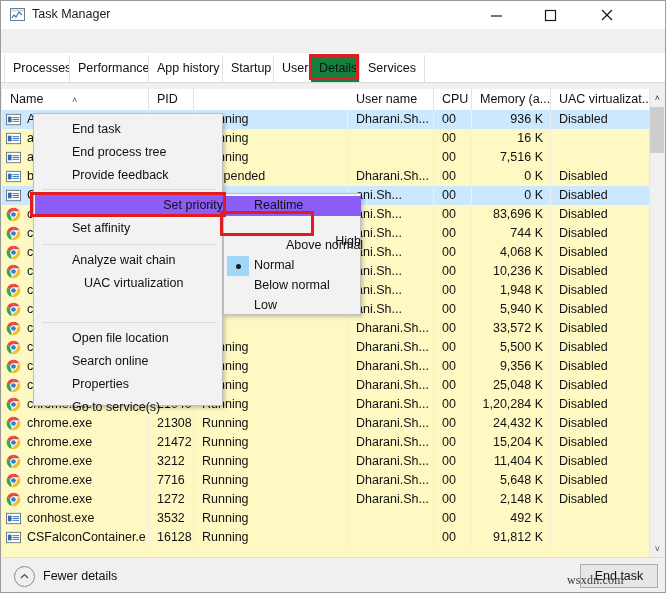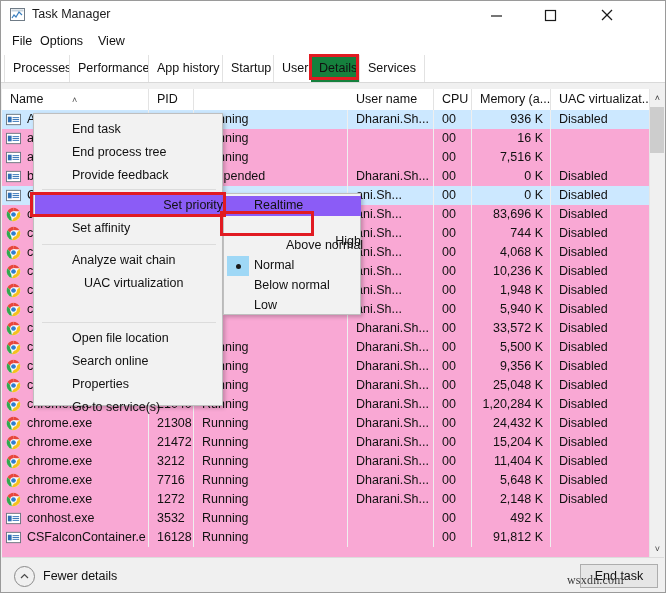--- a/index.html
+++ b/index.html
@@ -88,21 +88,21 @@
   .tab-redbox{
     position:absolute;left:308px;top:53px;width:50px;height:26px;
     border:3px solid #e11b22;
     box-sizing:border-box;
     pointer-events:none;
   }
 
   
   .listwrap{
     position:absolute;left:1px;top:88px;width:662px;height:468px;
-    background:#f9a8d4;
+    background:#fef9c3;
     overflow:hidden;
   }
   .colhead{
     position:absolute;left:0;top:0;width:662px;height:21px;
     background:#ffffff;
     border-bottom:1px solid #d6d6d6;
   }
   .ch{
     position:absolute;top:0;height:21px;line-height:20px;
     font-size:12.5px;color:#111;
@@ -296,25 +296,20 @@
         </svg>
     </div>
     <div class="wbtn" id="btn-close">
       <svg width="14" height="14" viewBox="0 0 14 14">
           <line x1="2" y1="2" x2="12" y2="12" stroke="#1a1a1a" stroke-width="1.2"></line>
           <line x1="12" y1="2" x2="2" y2="12" stroke="#1a1a1a" stroke-width="1.2"></line>
         </svg>
     </div>
   </div>
 
-  <div class="menubar">
-    <div class="menu-item" id="menu-file">File</div>
-    <div class="menu-item" id="menu-options">Options</div>
-    <div class="menu-item" id="menu-view">View</div>
-  </div>
 
   <div class="tabstrip">
     <div class="tab" id="tab-processes">Processes</div>
     <div class="tab" id="tab-performance">Performance</div>
     <div class="tab" id="tab-apphistory">App history</div>
     <div class="tab" id="tab-startup">Startup</div>
     <div class="tab" id="tab-users">Users</div>
     <div class="tab tab-selected" id="tab-details">Details</div>
     <div class="tab" id="tab-services">Services</div>
   </div>

